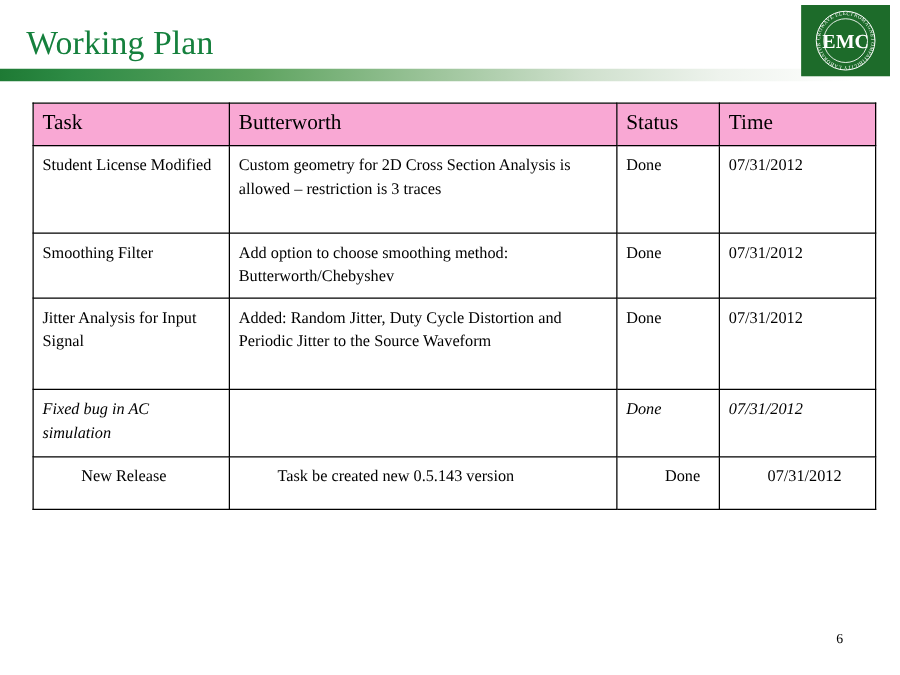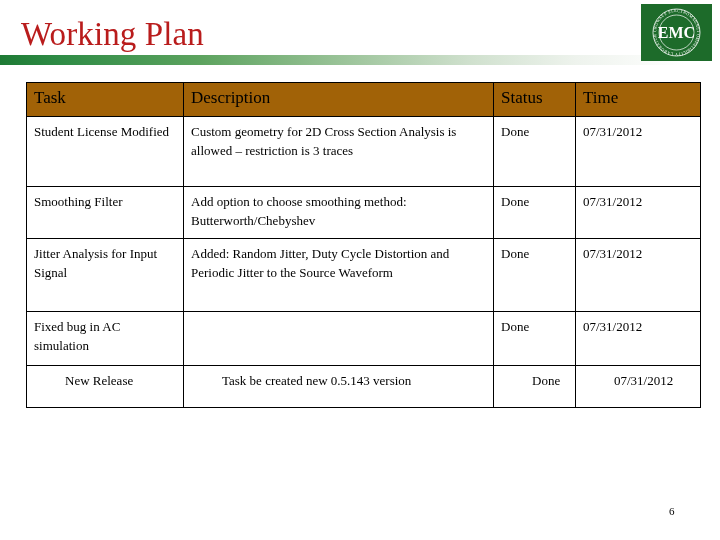--- a/index.html
+++ b/index.html
@@ -13,23 +13,23 @@
     font-family: "Liberation Serif", "DejaVu Serif", serif;
     overflow: hidden;
     position: relative;
   }
 
   
   .slide-title {
     position: absolute;
     left: 21px;
     top: 18px;
-    font-size: 33px;
+    font-size: 27px;
     line-height: 32px;
-    color: #b91c1c;
+    color: #15803d;
     white-space: nowrap;
     letter-spacing: 0.1px;
   }
 
   
   .title-rule {
     position: absolute;
     left: 0px;
     top: 55px;
     width: 720px;
@@ -70,21 +70,21 @@
     border: 1.6px solid #000000;
     vertical-align: top;
     padding: 5px 6px 6px 7px;
     font-size: 13px;
     line-height: 19px;
     color: #000000;
     font-weight: normal;
     text-align: left;
   }
   .plan-table thead th {
-    background: #a16207;
+    background: #f9a8d4;
     font-size: 17px;
     line-height: 21px;
     padding-top: 4px;
     padding-bottom: 5px;
     height: 24px;
   }
   .col-task      { width: 157px; }
   .col-desc      { width: 310px; }
   .col-status    { width: 82px; }
   .col-time      { width: 125px; }
@@ -97,21 +97,21 @@
     padding-top: 6px;
   }
   .cell-time {
     font-size: 14.5px;
     padding-top: 9px;
   }
 
   .row-h1 td { height: 58px; }
   .row-h2 td { height: 40px; }
   .row-h3 td { height: 61px; }
-  .row-h4 td { height: 42px; }
+  .row-h4 td { height: 42px; font-style: italic; }
   .row-h5 td { height: 30px; padding-left: 38px; }
 
   
   .page-number {
     position: absolute;
     left: 669px;
     top: 505px;
     font-size: 11px;
     line-height: 13px;
     color: #000000;
@@ -146,21 +146,21 @@
 <table class="plan-table">
   <colgroup>
     <col class="col-task">
       <col class="col-desc">
       <col class="col-status">
       <col class="col-time">
   </colgroup>
   <thead>
     <tr>
       <th>Task</th>
-      <th>Description</th>
+      <th>Butterworth</th>
       <th>Status</th>
       <th>Time</th>
     </tr>
   </thead>
   <tbody>
     <tr class="row-h1">
       <td class="cell-task">Student License Modified</td>
       <td class="cell-desc">Custom geometry for 2D Cross Section Analysis is allowed – restriction is 3 traces</td>
       <td class="cell-status">Done</td>
       <td class="cell-time">07/31/2012</td>

